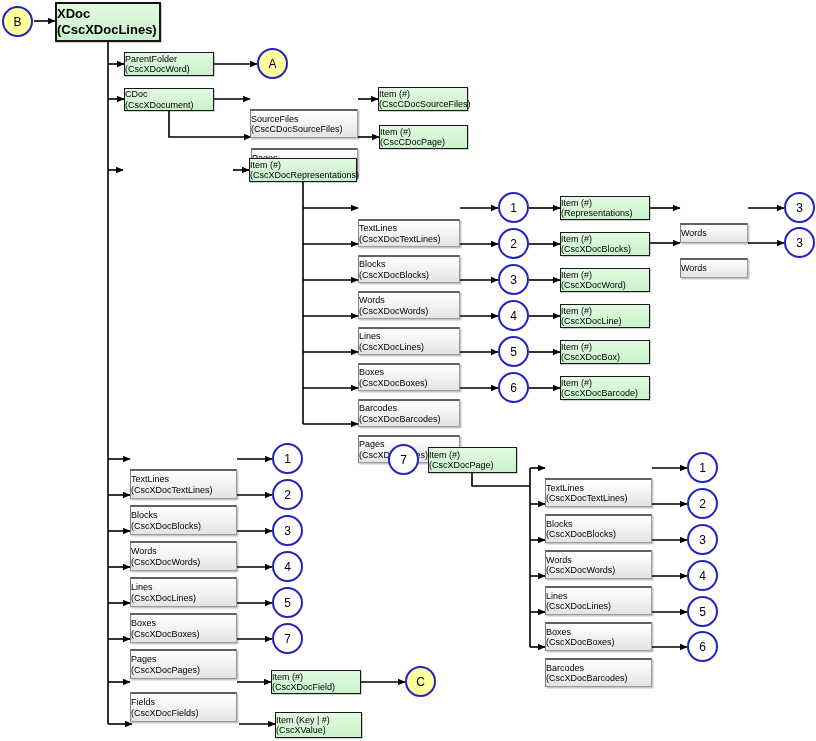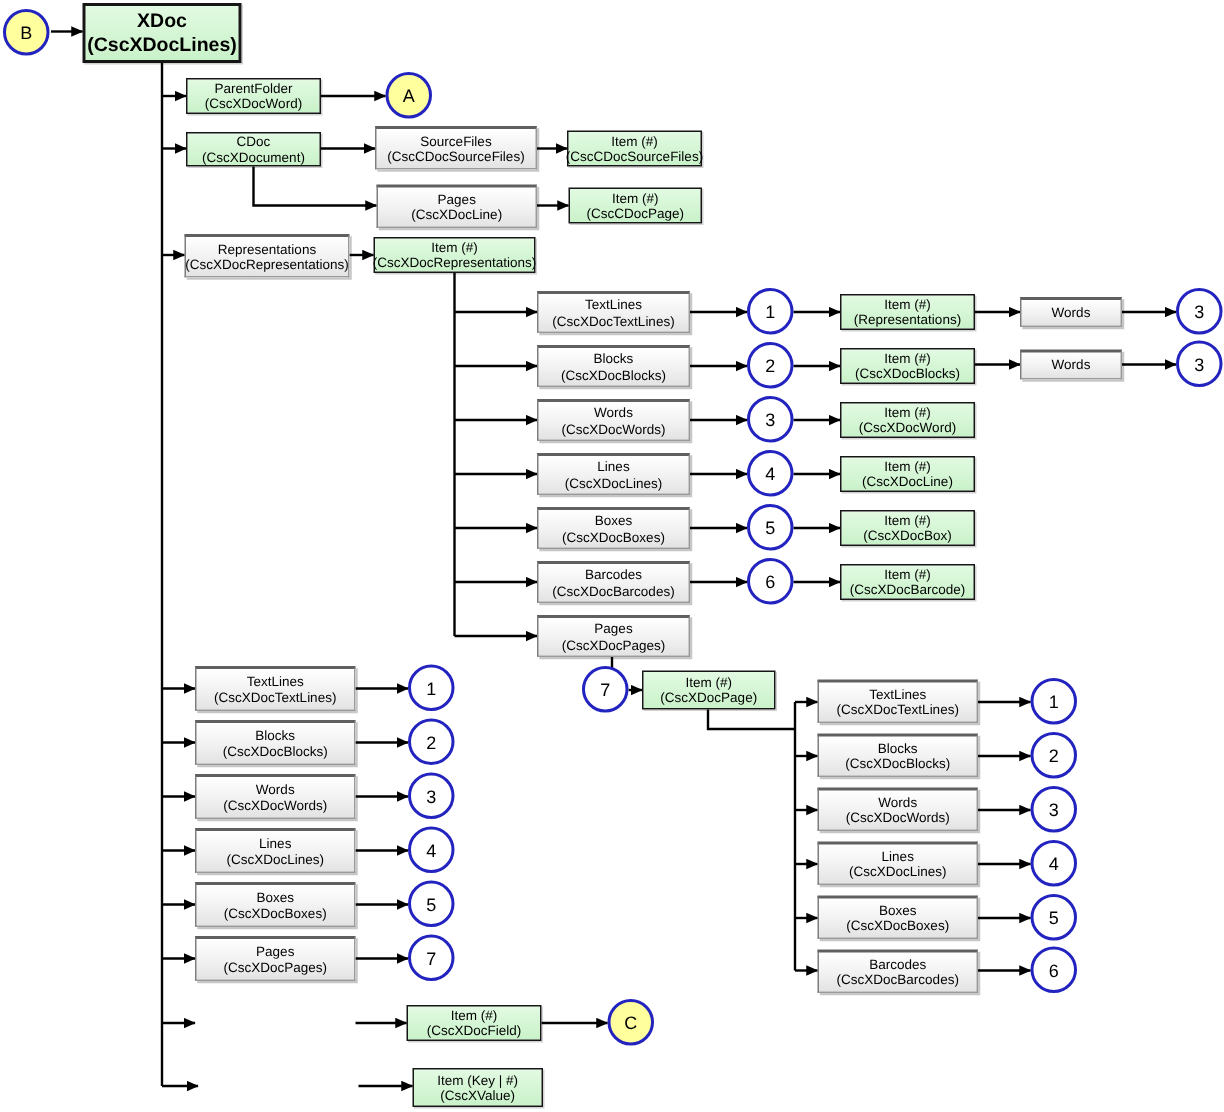--- a/index.html
+++ b/index.html
@@ -1,24 +1,24 @@
 <!DOCTYPE html>
 <html><head>
 <meta charset="utf-8">
 <style>
   html,body{margin:0;padding:0;background:#fff;}
   #canvas{position:relative;width:816px;height:741px;background:#ffffff;
           font-family:"Liberation Sans",sans-serif;overflow:hidden;}
   #wires{position:absolute;left:0;top:0;width:816px;height:741px;}
   .node{position:absolute;box-sizing:border-box;display:flex;flex-direction:column;
-        align-items:center;justify-content:center;text-align:center;color:#000;
+        align-items:flex-start;justify-content:center;text-align:center;color:#000;
         font-size:9px;line-height:10.5px;white-space:nowrap;}
   .wbox{background:linear-gradient(180deg,#ffffff 0%,#f1f1f1 55%,#e3e3e3 100%);
         border:1px solid #9a9a9a;border-top:2px solid #606060;border-left:1px solid #7d7d7d;
-        box-shadow:1.5px 1.5px 0 rgba(0,0,0,0.22);}
+        box-shadow:1.5px 1.5px 0 rgba(0,0,0,0.22);margin-top:25px;}
   .gbox{background:linear-gradient(180deg,#e2fae2 0%,#c9f2c9 100%);
         border:1.5px solid #161616;box-shadow:1px 1px 0 rgba(0,0,0,0.18);}
   .title{font-weight:bold;font-size:13px;line-height:16px;border-width:2px;}
   .circle{position:absolute;box-sizing:border-box;width:31px;height:31px;border-radius:50%;
           background:#ffffff;border:2px solid #2323c0;display:flex;align-items:center;
           justify-content:center;font-size:12px;color:#000;}
   .ycircle{background:#ffff9e;}
 </style>
 </head>
 <body>
@@ -137,24 +137,20 @@
   <span>(CscCDocSourceFiles)</span>
 </div>
 <div class="node wbox" style="left:251px;top:123px;width:107px;height:29px">
   <span>Pages</span>
   <span>(CscXDocLine)</span>
 </div>
 <div class="node gbox" style="left:379px;top:125px;width:89px;height:24px">
   <span>Item (#)</span>
   <span>(CscCDocPage)</span>
 </div>
-<div class="node wbox" style="left:123px;top:156px;width:110px;height:29px">
-  <span>Representations</span>
-  <span>(CscXDocRepresentations)</span>
-</div>
 <div class="node gbox" style="left:249px;top:158px;width:108px;height:24px">
   <span>Item (#)</span>
   <span>(CscXDocRepresentations)</span>
 </div>
 
 <div class="node wbox" style="left:358px;top:194px;width:102px;height:28px">
   <span>TextLines</span>
   <span>(CscXDocTextLines)</span>
 </div>
 <div class="circle" style="left:498px;top:192px">
@@ -328,20 +324,24 @@
       <span>5</span>
     </div>
 <div class="node wbox" style="left:130px;top:624px;width:107px;height:30px">
   <span>Pages</span>
   <span>(CscXDocPages)</span>
 </div>
 <div class="circle" style="left:272px;top:623px">
       <span>7</span>
     </div>
 
+<div class="node wbox" style="left:130px;top:667px;width:107px;height:30px">
+  <span>Fields</span>
+  <span>(CscXDocFields)</span>
+</div>
 <div class="node gbox" style="left:271px;top:670px;width:90px;height:24px">
   <span>Item (#)</span>
   <span>(CscXDocField)</span>
 </div>
 <div class="node gbox" style="left:275px;top:712px;width:87px;height:26px">
   <span>Item (Key | #)</span>
   <span>(CscXValue)</span>
 </div>
 
 </div>

